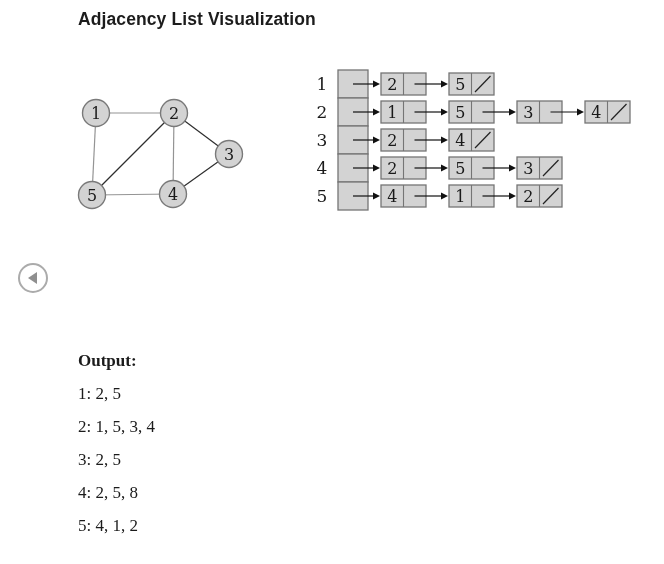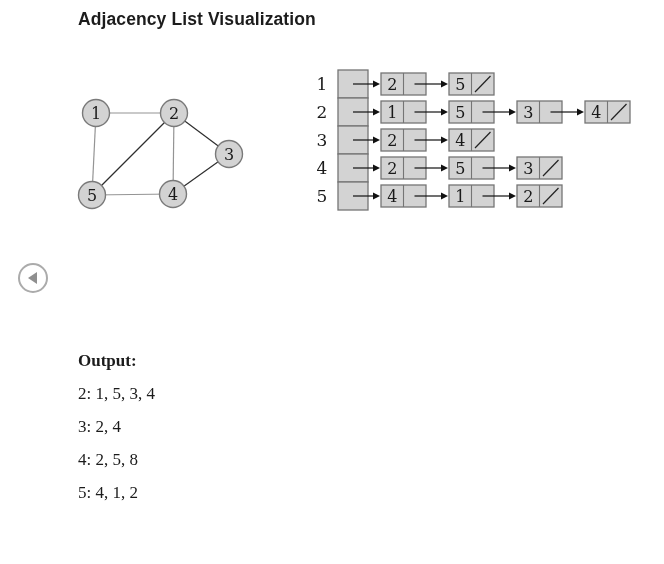--- a/index.html
+++ b/index.html
@@ -2,20 +2,21 @@
 <html><head>
 <meta charset="utf-8">
 <style>
   html,body{margin:0;padding:0;background:#ffffff;}
   .canvas{
     position:relative;
     width:664px;height:564px;
     background:#ffffff;
     font-family:"Liberation Sans", sans-serif;
     overflow:hidden;
+    border-radius:25px;
   }
   .title{
     position:absolute;left:78px;top:9px;margin:0;
     font-size:17.5px;font-weight:700;color:#1c1c1c;
     letter-spacing:.1px;
   }
   .graph-svg{position:absolute;left:55px;top:78px;}
   .adj-svg{position:absolute;left:310px;top:62px;}
   .back-btn{
     position:absolute;left:18px;top:263px;
@@ -152,20 +153,21 @@
       <line x1="233" y1="142" x2="248.5" y2="126" stroke="#222222" stroke-width="1.2"></line>
     </svg>
 
   <button class="back-btn">
     <span class="back-tri"></span>
   </button>
 
   <div class="output">
     <div class="output-heading">Output:</div>
     <div id="output-lines">
+        <div class="out-line">1: 2, 5</div>
         <div class="out-line">2: 1, 5, 3, 4</div>
-        <div class="out-line">3: 2, 4</div>
+        <div class="out-line">3: 2, 5</div>
         <div class="out-line">4: 2, 5, 8</div>
         <div class="out-line">5: 4, 1, 2</div>
       </div>
   </div>
 
 </div>
 
 </body></html>

